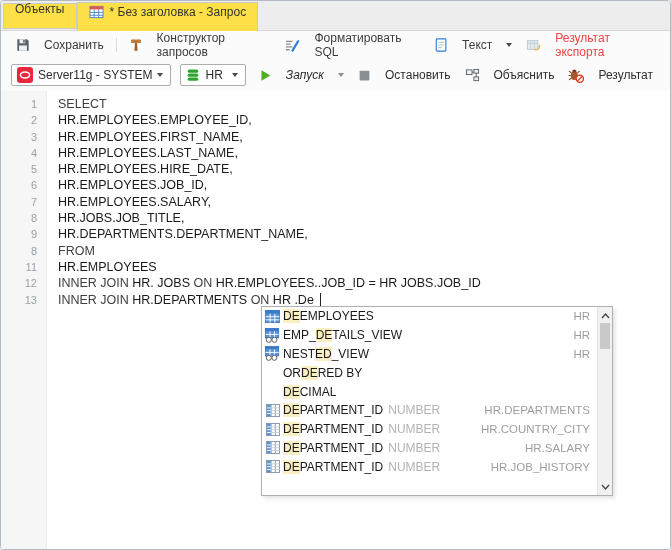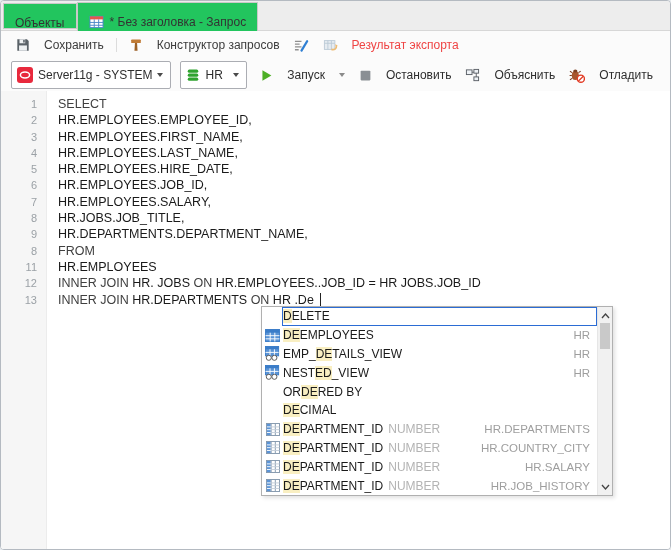--- a/index.html
+++ b/index.html
@@ -11,22 +11,22 @@
     display:flex; flex-direction:column; position:relative;
   }
 
   
   .tabbar {
     height:30px; flex:none; background:#ededed;
     display:flex; align-items:flex-end; padding-left:2px;
     border-bottom:1px solid #d7d7d7; position:relative;
   }
   .tab {
-    display:flex; align-items:flex-start; gap:6px;
-    background:#22c55e; border:1px solid #c9c9c9;
+    display:flex; align-items:flex-end; gap:6px;
+    background:#fde047; border:1px solid #c9c9c9;
     font-size:12px; color:#333; padding:12px 11px; cursor:default;
   }
   .tab.inactive { height:26px; margin-bottom:1px; }
   .tab.active  { height:29px; margin-bottom:-1px; border-bottom:none; z-index:2; }
 
   
   .toolbar1 {
     height:28px; flex:none; background:#fbfbfb;
     display:flex; align-items:center; padding:0 8px;
     font-size:12px; color:#3c3c3c;
@@ -34,21 +34,21 @@
   .tbtn { display:flex; align-items:center; gap:14px; padding:0 7px; height:24px; cursor:default; }
   .tbtn.disabled { color:#ef4444; }
   .tsep { width:1px; height:14px; background:#dcdcdc; margin:0 5px; }
 
   .toolbar2 {
     height:32px; flex:none; background:#fbfbfb;
     display:flex; align-items:center; padding:0 10px;
     font-size:12px; color:#2e2e2e;
   }
   .combo {
-    height:28px; background:#fff; border:1px solid #abadb3; border-radius:2px;
+    height:22px; background:#fff; border:1px solid #abadb3; border-radius:2px;
     display:flex; align-items:center; gap:5px; padding:0 7px 0 5px; cursor:default;
   }
   .combo .label { flex:1; white-space:nowrap; }
   .caret {
     width:0; height:0; flex:none;
     border-left:3.5px solid transparent; border-right:3.5px solid transparent;
     border-top:4px solid #4a4a4a;
   }
   .caret.soft { border-top-color:#8a8a8a; }
 
@@ -144,20 +144,31 @@
       </span>
       <span>Конструктор запросов</span>
     </div>
     <div class="tbtn">
       <span>
         <svg width="15" height="15" viewBox="0 0 16 16">
           <path d="M1 3.5h7M1 6.5h5M1 9.5h7M1 12.5h4" stroke="#8f8f8f" stroke-width="1.4"></path>
           <path d="M8 13.5L14 3.5" stroke="#2f7fd3" stroke-width="2.4" stroke-linecap="round"></path>
         </svg>
       </span>
+      <span>Форматировать SQL</span>
+    </div>
+    <div class="tbtn">
+      <span>
+        <svg width="13" height="14" viewBox="0 0 14 16">
+          <rect x="1" y="1" width="11" height="14" rx="1" fill="#fff" stroke="#2f7fd3" stroke-width="1.3"></rect>
+          <path d="M3.5 5h6M3.5 8h6M3.5 11h4" stroke="#9fb6c8" stroke-width="1"></path>
+        </svg>
+      </span>
+      <span>Текст</span>
+      <span class="caret"></span>
     </div>
     <div class="tbtn disabled">
       <span>
         <svg width="15" height="14" viewBox="0 0 16 16" opacity="0.7">
           <rect x="1" y="3" width="12" height="10" fill="#dfe7ee" stroke="#9fb4c6"></rect>
           <path d="M1 6h12M5 3v10M9 3v10" stroke="#9fb4c6"></path>
           <path d="M9 13c4 1 6-1 6-5" stroke="#e8a13c" stroke-width="1.8" fill="none"></path>
           <path d="M13.2 7l2.2 1-1.2 2.2z" fill="#e8a13c"></path>
         </svg>
       </span>
@@ -182,21 +193,21 @@
           <g fill="#2fa32f">
             <rect x="2" y="1.2" width="12" height="3.6" rx="1.8"></rect>
             <rect x="2" y="5.8" width="12" height="3.6" rx="1.8"></rect>
             <rect x="2" y="10.4" width="12" height="3.6" rx="1.8"></rect>
           </g>
         </svg>
       </span>
       <span class="label">HR</span>
       <span class="caret"></span>
     </div>
-    <div class="tbtn" style="margin-left:6px;">
+    <div class="tbtn" style="margin-left:6px;font-style:italic;">
       <span>
         <svg width="13" height="13" viewBox="0 0 16 16">
             <path d="M3 1.5L14 8 3 14.5z" fill="#4caf25"></path>
           </svg>
       </span>
       <span>Запуск</span>
       <span class="caret soft"></span>
     </div>
     <div class="tbtn">
       <span>
@@ -220,21 +231,21 @@
     <div class="tbtn">
       <span>
         <svg width="16" height="15" viewBox="0 0 17 16">
           <ellipse cx="6.7" cy="8" rx="3.8" ry="4.8" fill="#a8572e"></ellipse>
           <ellipse cx="6.7" cy="3.3" rx="2.2" ry="1.6" fill="#7e3f20"></ellipse>
           <path d="M3.3 5L1 3.5M3 8H.6M3.3 11L1 12.5M10.1 5l2.3-1.5M10.4 8h2.4" stroke="#7e3f20" stroke-width="1.1"></path>
           <circle cx="12.6" cy="11.4" r="3.8" fill="#fff" stroke="#e23b24" stroke-width="1.5"></circle>
           <path d="M10 14l5.2-5.2" stroke="#e23b24" stroke-width="1.5"></path>
         </svg>
       </span>
-      <span>Отладить</span>
+      <span>Результат</span>
     </div>
   </div>
 
   <div class="editor">
     <div class="gutter" id="gutter">
         <div>1</div>
         <div>2</div>
         <div>3</div>
         <div>4</div>
         <div>5</div>
@@ -244,25 +255,20 @@
         <div>9</div>
         <div>8</div>
         <div>11</div>
         <div>12</div>
         <div>13</div>
       </div>
     <div class="code" id="code"><div class="cl"><span class="kw">SELECT</span></div><div class="cl"><span>HR.EMPLOYEES.EMPLOYEE_ID,</span></div><div class="cl"><span>HR.EMPLOYEES.FIRST_NAME,</span></div><div class="cl"><span>HR.EMPLOYEES.LAST_NAME,</span></div><div class="cl"><span>HR.EMPLOYEES.HIRE_DATE,</span></div><div class="cl"><span>HR.EMPLOYEES.JOB_ID,</span></div><div class="cl"><span>HR.EMPLOYEES.SALARY,</span></div><div class="cl"><span>HR.JOBS.JOB_TITLE,</span></div><div class="cl"><span>HR.DEPARTMENTS.DEPARTMENT_NAME,</span></div><div class="cl"><span class="kw">FROM</span></div><div class="cl"><span>HR.EMPLOYEES</span></div><div class="cl"><span class="kw">INNER JOIN</span><span> HR. JOBS </span><span class="kw">ON</span><span> HR.EMPLOYEES..JOB_ID = HR JOBS.JOB_ID</span></div><div class="cl"><span class="kw">INNER JOIN</span><span> HR.DEPARTMENTS </span><span class="kw">ON</span><span> HR .De </span><span class="cursor"></span></div></div>
 
     <div class="autocomplete">
       <div class="ac-list" id="ac-list">
-          <div class="ac-row selected">
-            <div class="sel-outline"></div>
-            <span class="ac-icon"></span>
-            <span class="ac-name"><span class="hl">D</span><span>ELETE</span></span>
-          </div>
           <div class="ac-row">
             <span class="ac-icon">
               <svg width="15" height="13" viewBox="0 0 16 14">
                 <rect x="0.5" y="0.5" width="15" height="13" fill="#5b94d6" stroke="#3a7cc8"></rect>
                 <rect x="0.5" y="0.5" width="15" height="3.5" fill="#3a7cc8"></rect>
                 <path d="M0.5 7.2h15M0.5 10.6h15M5.5 4v9.5M10.5 4v9.5" stroke="#fff"></path>
               </svg>
             </span>
             <span class="ac-name"><span class="hl">DE</span><span>EMPLOYEES</span></span>
             <span class="ac-ctx">HR</span>

